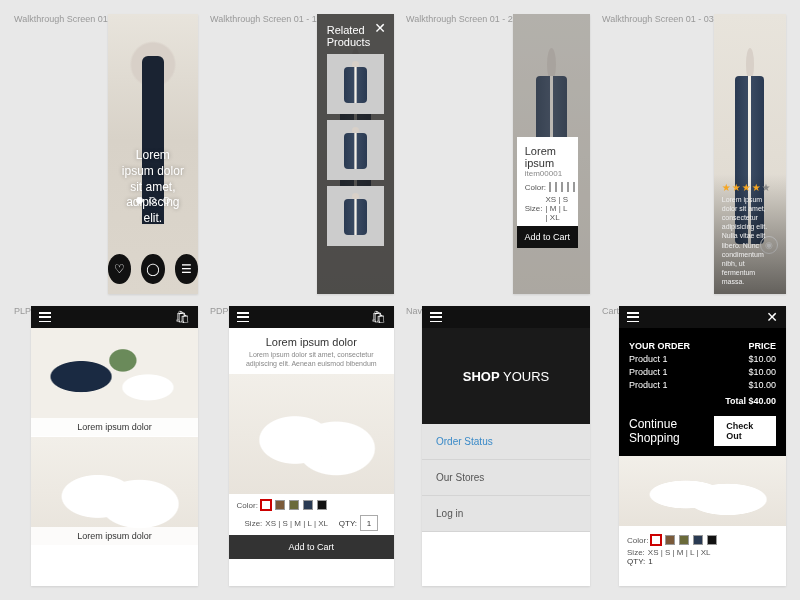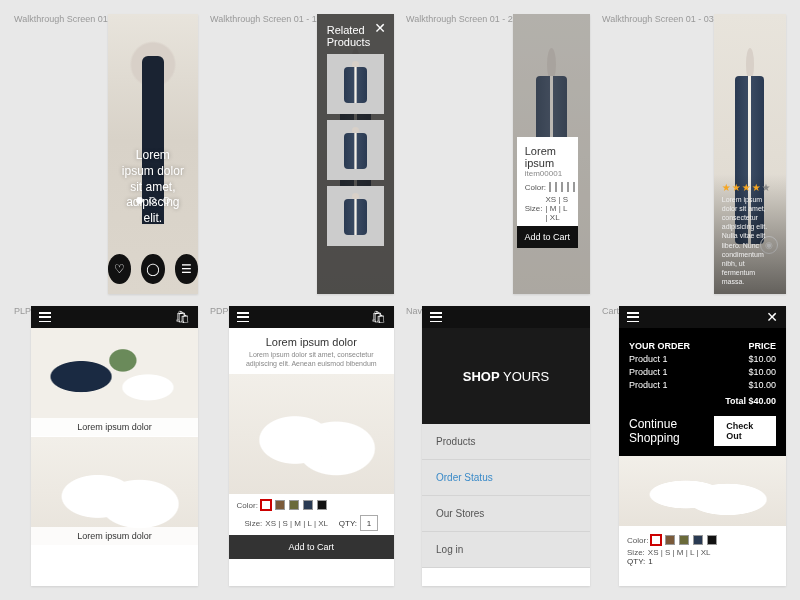--- a/index.html
+++ b/index.html
@@ -240,21 +240,20 @@
             <span></span>
             <span></span>
             <span></span>
           </div>
         <div></div>
       </div>
       <div class="brand">
         <span><b>SHOP </b><span style="font-weight:300;">YOURS</span></span>
       </div>
       <div class="menu">
-        <div class="mi">Products</div>
         <div class="mi active">Order Status</div>
         <div class="mi">Our Stores</div>
         <div class="mi">Log in</div>
       </div>
     </div>
   </div>
 
   <div class="screen-wrap">
     <div class="label">Cart</div>
     <div class="screen cart">

